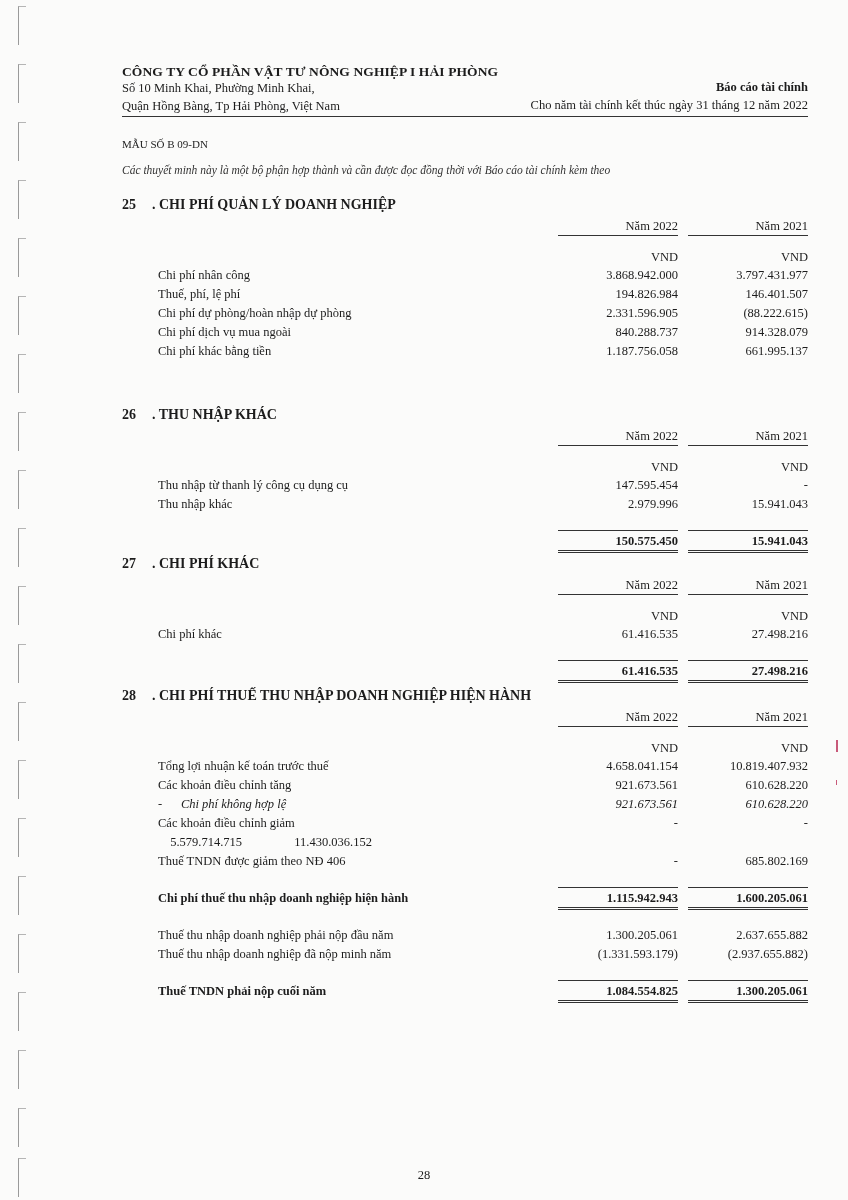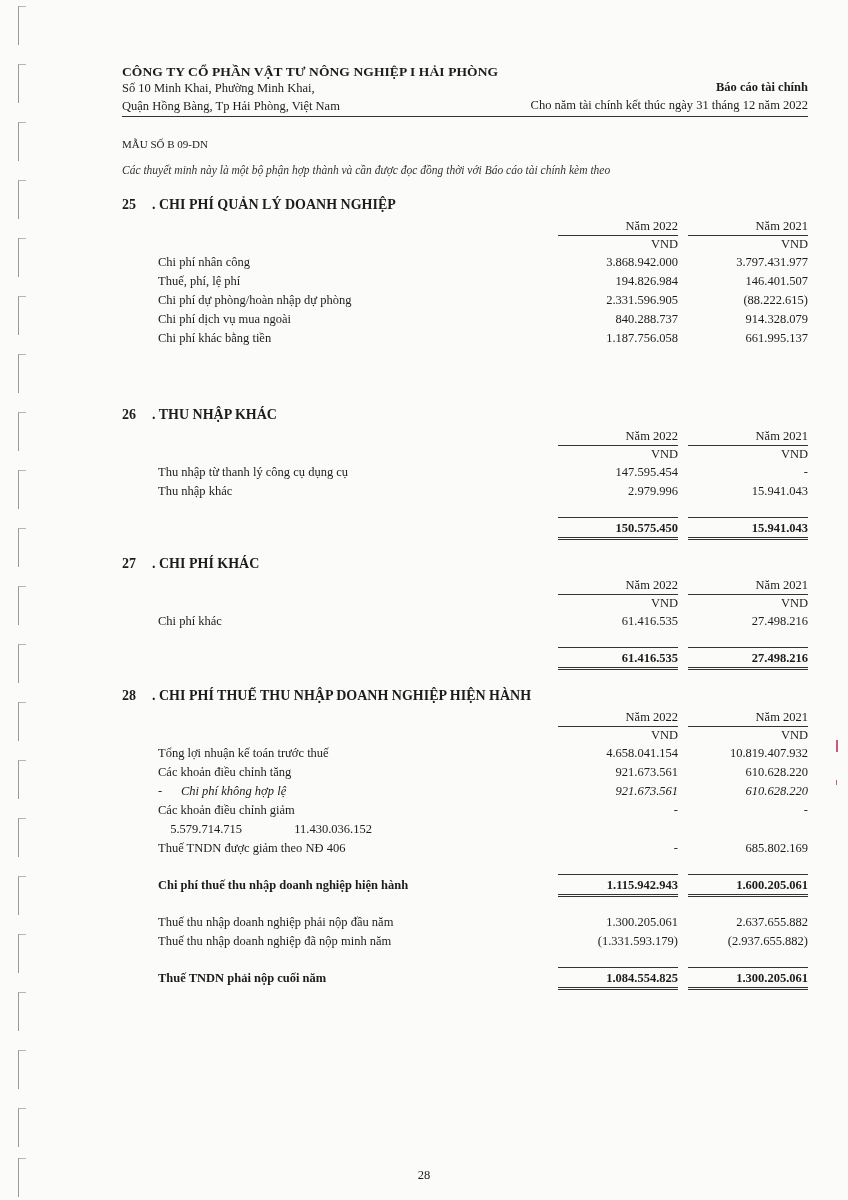--- a/index.html
+++ b/index.html
@@ -25,21 +25,21 @@
   .form-code { font-weight: normal; font-size: 11px; }
   .doc-sub { position: absolute; left: 122px; top: 164px; font-style: italic; font-size: 11.5px; color: #333; }
 
   .section { position: absolute; left: 122px; width: 686px; }
   .sec-head { font-weight: bold; font-size: 14px; display: flex; }
   .sec-head .num { width: 30px; }
   .cols-head { display: flex; justify-content: flex-end; margin-top: 6px; }
   .col { width: 120px; text-align: right; font-size: 12.5px; }
   .col + .col { margin-left: 10px; }
   .col-year { border-bottom: 1.5px solid #333; padding-bottom: 1px; line-height: 15px; }
-  .col-unit { line-height: 17px; }
+  .col-unit { line-height: 17px; margin-top: 13px; }
   .row { display: flex; align-items: baseline; font-size: 12.5px; line-height: 19px; }
   .row .label { flex: 1; padding-left: 36px; }
   .row.bold { font-weight: bold; }
   .row.bold .label { padding-left: 36px; }
   .row.italic { font-style: italic; }
   .row.italic .label { padding-left: 36px; }
   .row .v { width: 120px; text-align: right; }
   .row .v + .v { margin-left: 10px; }
   .total .v { border-top: 1.5px solid #333; border-bottom: 3px double #333; font-weight: bold; line-height: 18px; padding-top: 1px; }
   .spacer { height: 16px; }

